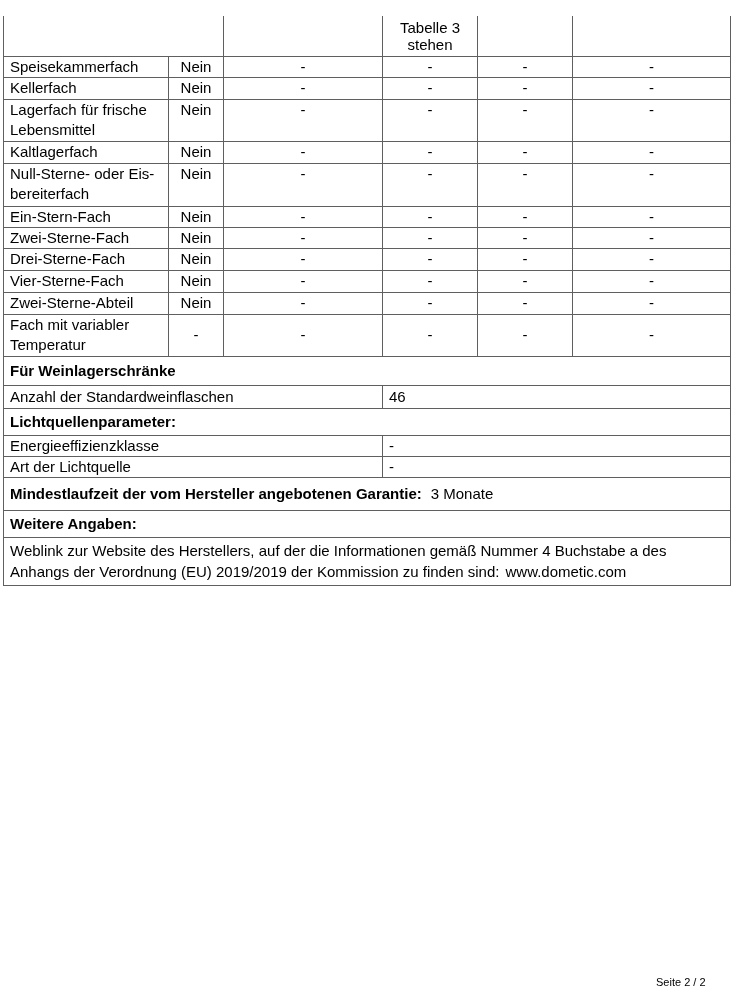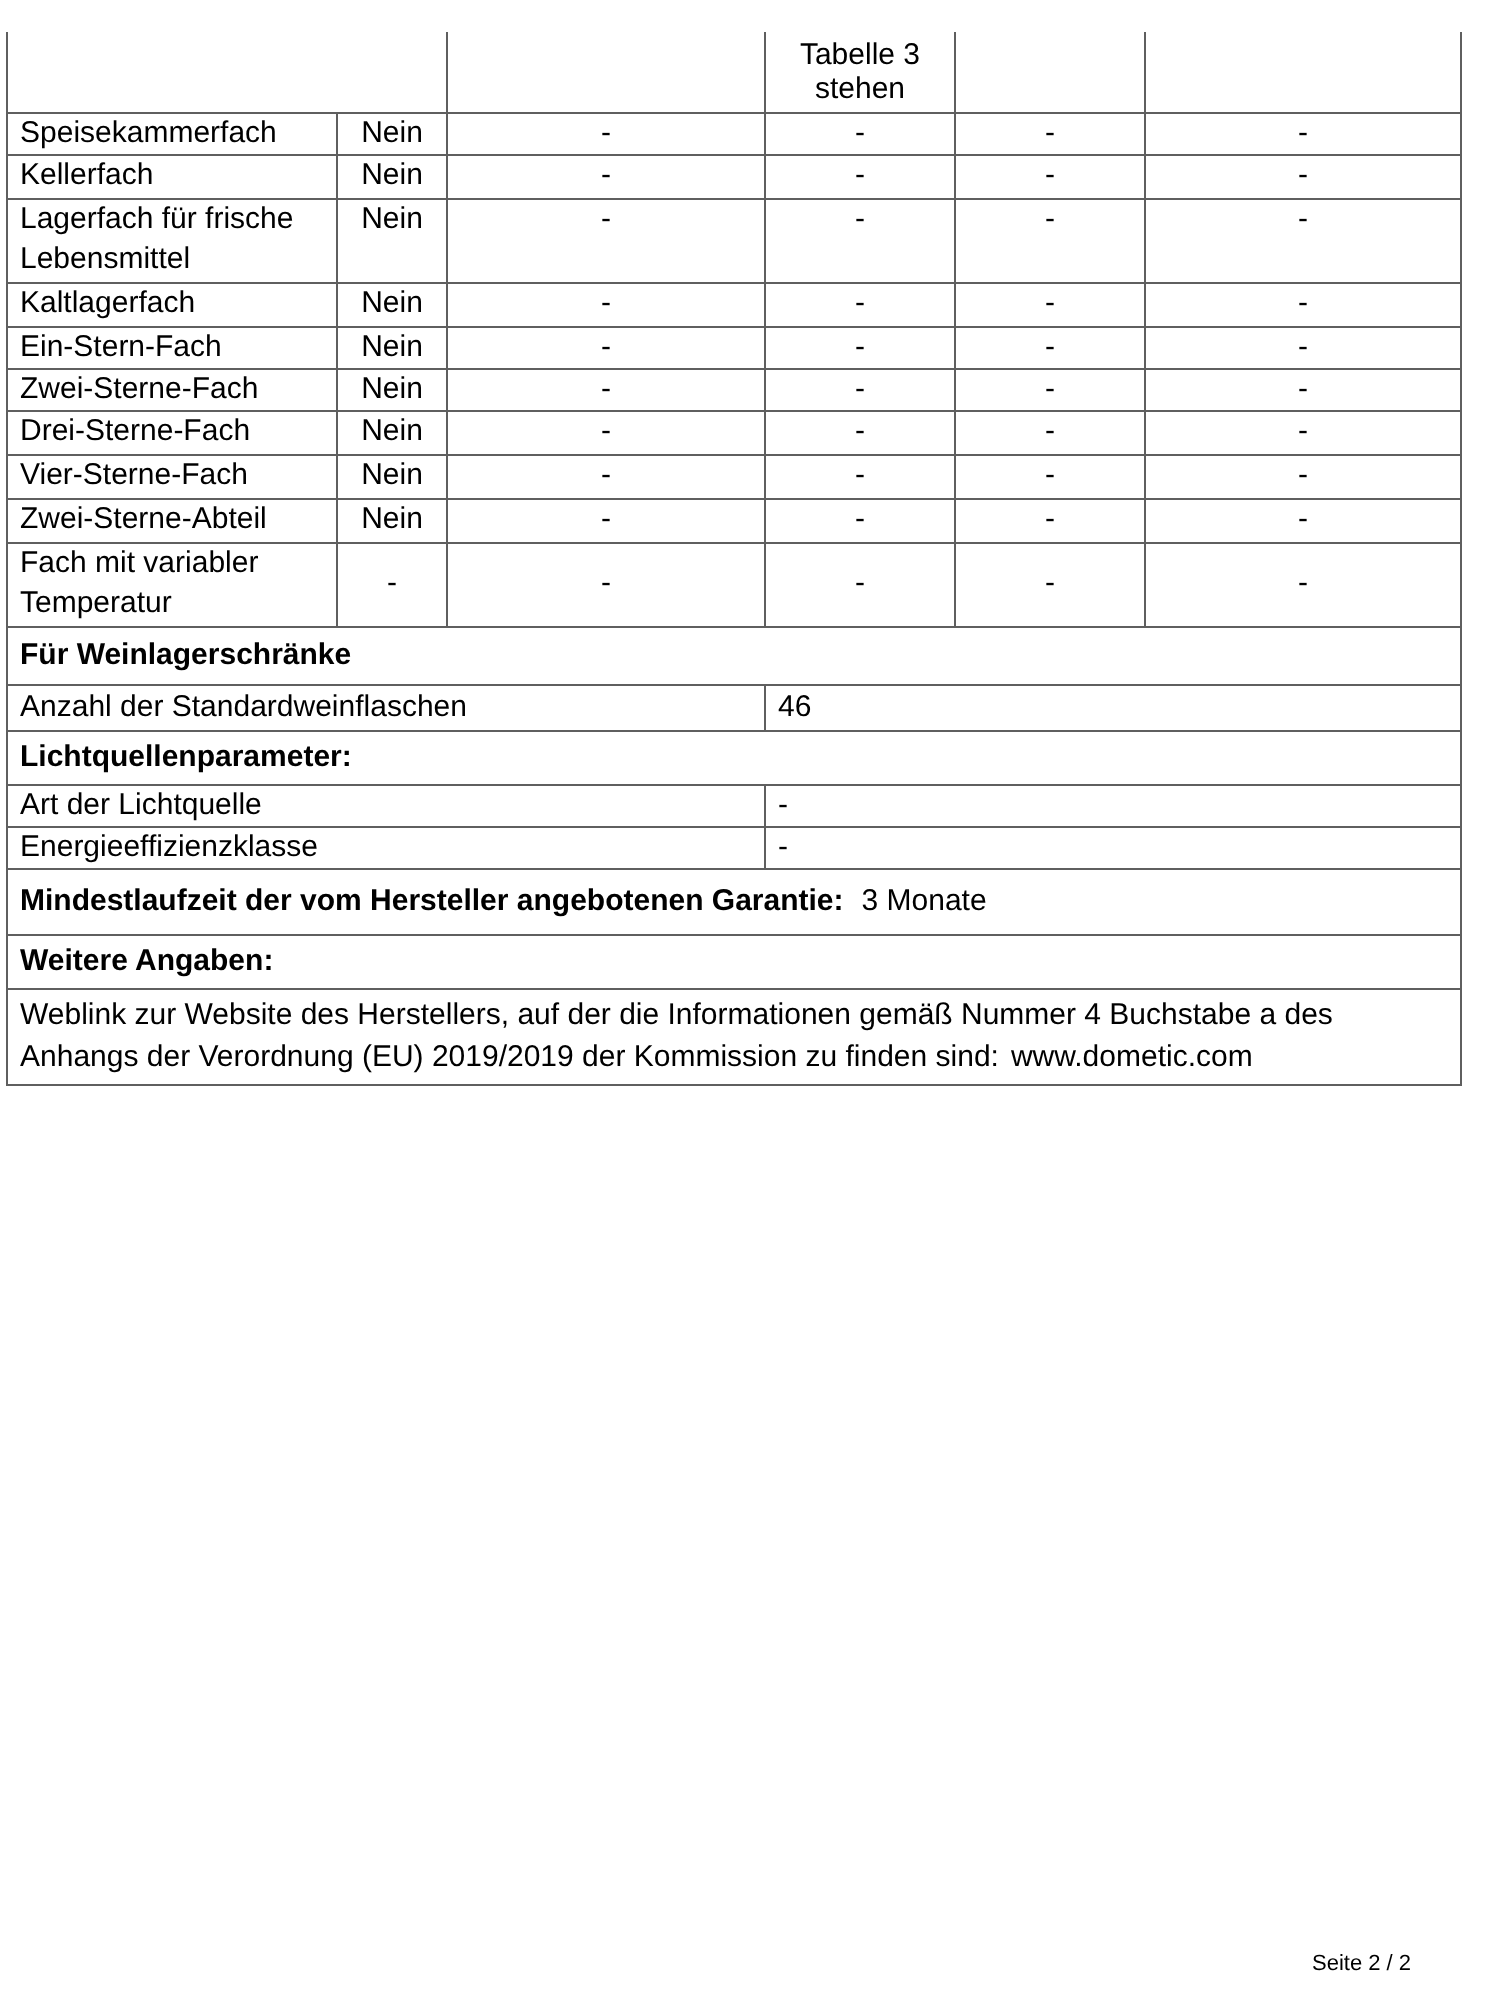--- a/index.html
+++ b/index.html
@@ -122,20 +122,28 @@
       <td class="val">-</td>
     </tr>
     <tr class="h22">
       <td class="name">Kaltlagerfach</td>
       <td class="val">Nein</td>
       <td class="val">-</td>
       <td class="val">-</td>
       <td class="val">-</td>
       <td class="val">-</td>
     </tr>
+    <tr class="h43 dbl">
+      <td class="name">Null-Sterne- oder Eis-bereiterfach</td>
+      <td class="val">Nein</td>
+      <td class="val">-</td>
+      <td class="val">-</td>
+      <td class="val">-</td>
+      <td class="val">-</td>
+    </tr>
     <tr class="h21">
       <td class="name">Ein-Stern-Fach</td>
       <td class="val">Nein</td>
       <td class="val">-</td>
       <td class="val">-</td>
       <td class="val">-</td>
       <td class="val">-</td>
     </tr>
     <tr class="h21">
       <td class="name">Zwei-Sterne-Fach</td>
@@ -183,25 +191,25 @@
     </tr>
     <tr class="row-anzahl">
       <td class="kv-left" colspan="3">Anzahl der Standardweinflaschen</td>
       <td class="kv-right" colspan="3">46</td>
     </tr>
 
     <tr class="sec-light">
       <td class="section" colspan="6">Lichtquellenparameter:</td>
     </tr>
     <tr class="row-kv">
+      <td class="kv-left" colspan="3">Energieeffizienzklasse</td>
+      <td class="kv-right" colspan="3">-</td>
+    </tr>
+    <tr class="row-kv">
       <td class="kv-left" colspan="3">Art der Lichtquelle</td>
-      <td class="kv-right" colspan="3">-</td>
-    </tr>
-    <tr class="row-kv">
-      <td class="kv-left" colspan="3">Energieeffizienzklasse</td>
       <td class="kv-right" colspan="3">-</td>
     </tr>
 
     <tr class="row-warranty">
       <td class="warranty-cell" colspan="6">
         <span class="warranty-label">Mindestlaufzeit der vom Hersteller angebotenen Garantie:</span><span class="warranty-value">3 Monate</span>
       </td>
     </tr>
 
     <tr class="sec-more">

